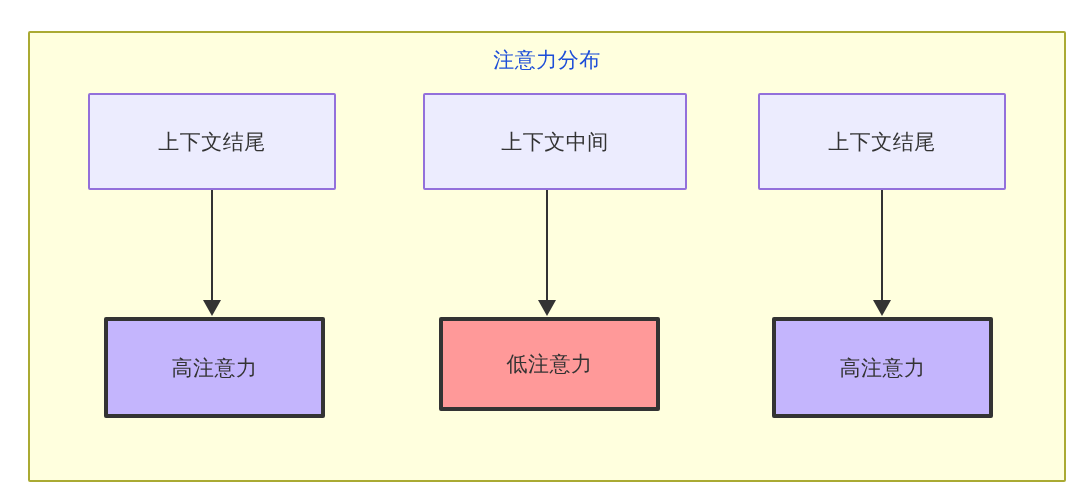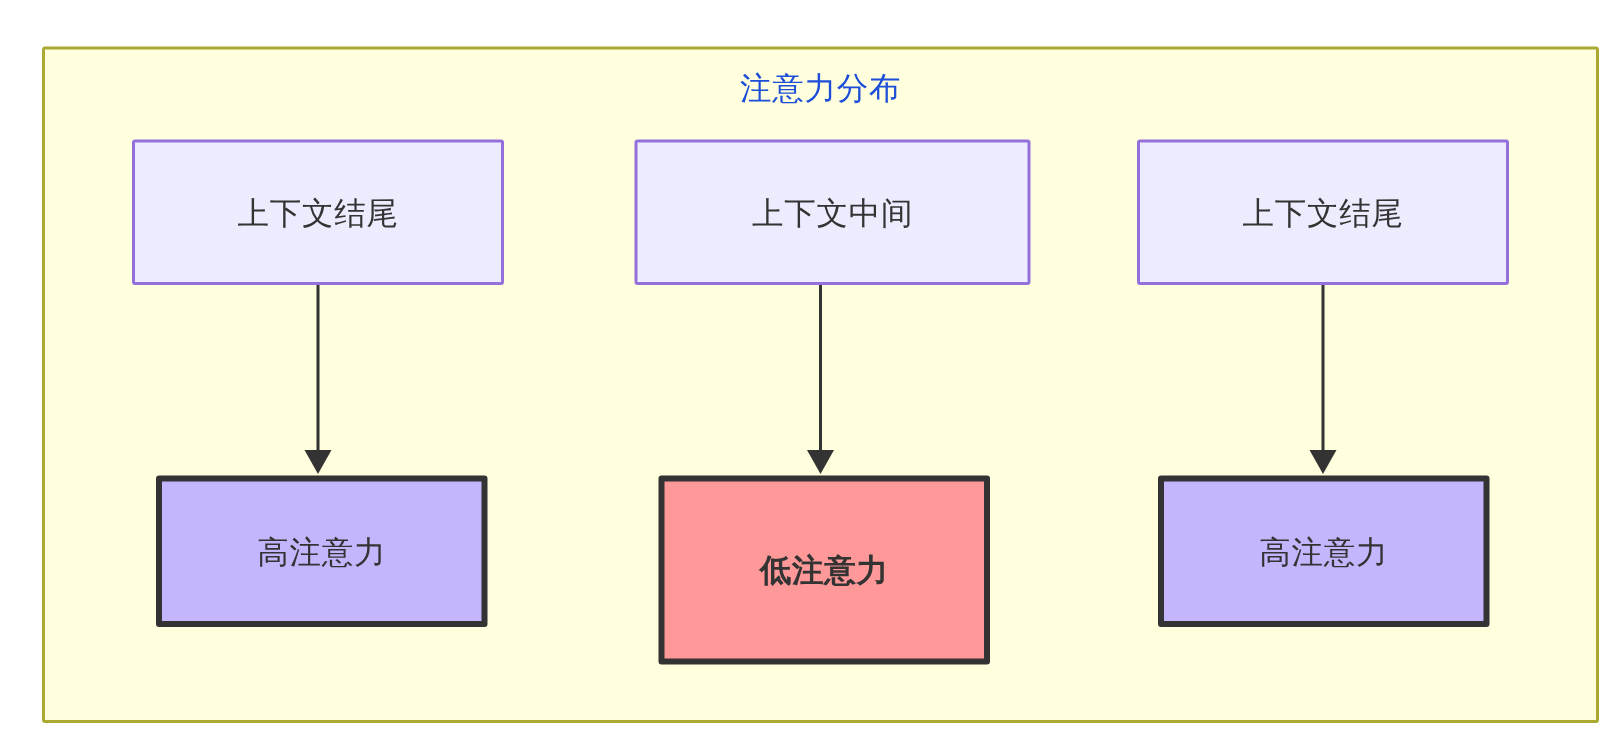--- a/index.html
+++ b/index.html
@@ -84,21 +84,21 @@
     background: #ff9999;
   }
 
   
   .n-ctx-start  { left: 88px;  top: 93px; width: 248px; height: 97px; }
   .n-ctx-middle { left: 423px; top: 93px; width: 264px; height: 97px; }
   .n-ctx-end    { left: 758px; top: 93px; width: 248px; height: 97px; }
 
   
   .n-attn-1 { left: 104px; top: 317px; width: 221px; height: 101px; }
-  .n-attn-2 { left: 439px; top: 317px; width: 221px; height: 126px; font-weight: bold; }
+  .n-attn-2 { left: 439px; top: 317px; width: 221px; height: 94px; }
   .n-attn-3 { left: 772px; top: 317px; width: 221px; height: 101px; }
 
   
   .edges {
     position: absolute;
     left: 0;
     top: 0;
     width: 1080px;
     height: 496px;
     pointer-events: none;

